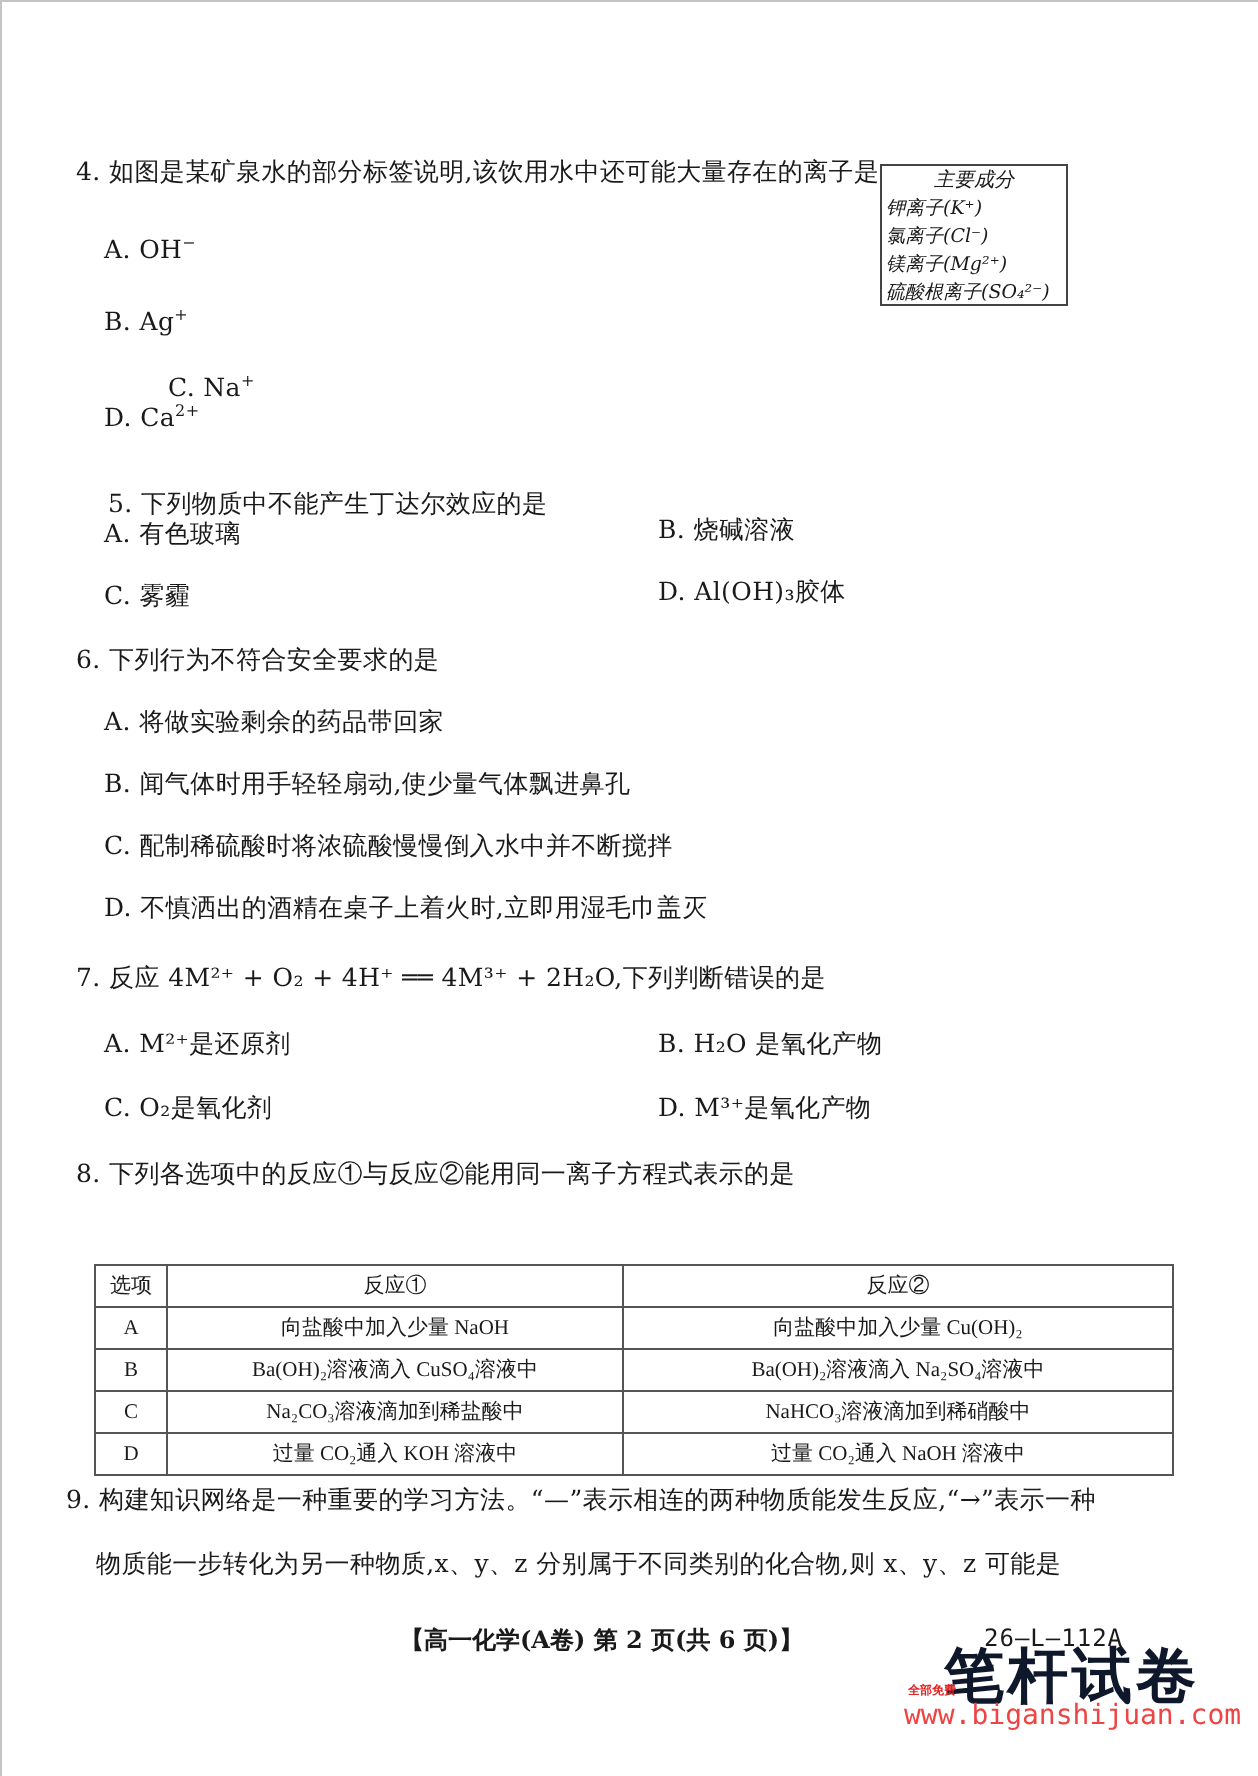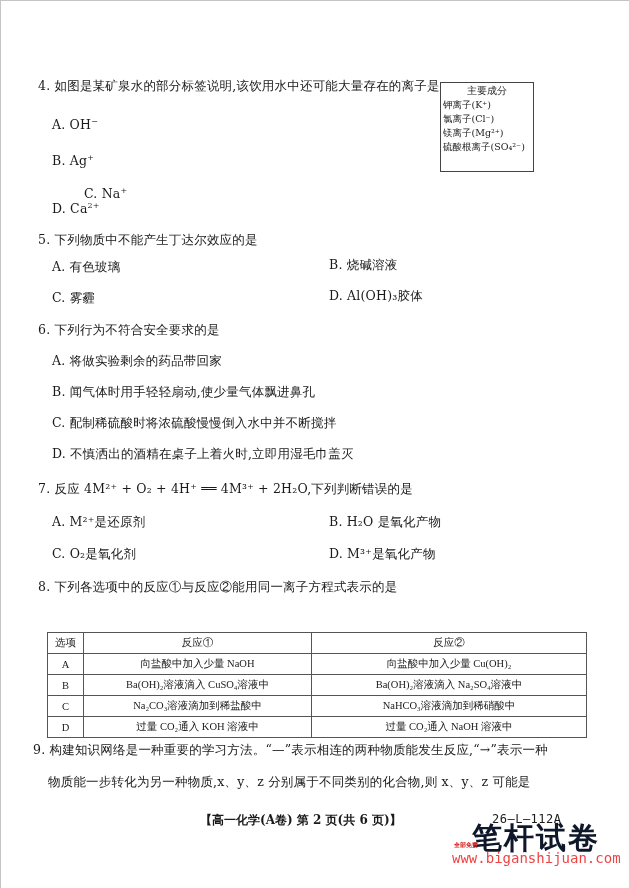--- a/index.html
+++ b/index.html
@@ -9,22 +9,22 @@
   }
   .page-border { position: absolute; left: 0; top: 0; width: 629px; height: 888px;
     border-top: 1px solid #c4c4c4; border-left: 1px solid #c4c4c4; box-sizing: border-box; pointer-events: none; }
   .line { position: absolute; font-size: 12.5px; line-height: 16px; white-space: nowrap; letter-spacing: 0.2px; }
   .q { left: 38px; text-align: right; }
   .opt { left: 52px; }
   .opt2 { left: 329px; }
   sup, sub { font-size: 8px; line-height: 0; }
   sup { vertical-align: 5px; }
 
-  .label-box { position: absolute; left: 440px; top: 82px; width: 94px; height: 90px;
-    border: 1px solid #444; box-sizing: border-box; font-size: 9.5px; line-height: 14px; padding: 1px 2px; }
+  .label-box { position: absolute; left: 440px; top: 82px; width: 94px; height: 71px;
+    border: 1px solid #444; box-sizing: border-box; font-size: 9.5px; line-height: 14px; padding: 1px 2px; font-style: italic; }
   .label-box .title { text-align: center; font-size: 10px; }
 
   table.rx { position: absolute; left: 47px; top: 632px; width: 540px; border-collapse: collapse; font-size: 10.5px; font-family: Liberation Serif, serif; }
   table.rx td { border: 1px solid #555; height: 20px; padding: 0; text-align: center; }
   table.rx td.c1 { width: 35px; }
   table.rx td.c2 { width: 227px; }
 
   .footer { position: absolute; top: 812px; left: 200px; font-size: 12px; font-weight: bold; }
   .code { position: absolute; top: 812px; left: 492px; font-family: "DejaVu Sans Mono", monospace; font-size: 12px; letter-spacing: 0.5px; }
   .wm-title { position: absolute; top: 818px; left: 472px; font-family: "DejaVu Sans", sans-serif; font-size: 30px; font-weight: bold; color: #0f172a; letter-spacing: 2px; }
@@ -43,21 +43,21 @@
 <div class="line opt" style="top:201px;"><span>D. Ca</span><sup>2+</sup></div>
 
 <div class="label-box">
   <div class="title">主要成分</div>
   <div>钾离子(K⁺)</div>
   <div>氯离子(Cl⁻)</div>
   <div>镁离子(Mg²⁺)</div>
   <div>硫酸根离子(SO₄²⁻)</div>
 </div>
 
-<div class="line q" style="top:232px;">5. 下列物质中不能产生丁达尔效应的是</div>
+<div class="line q" style="top:244px;margin-left:16px;">5. 下列物质中不能产生丁达尔效应的是</div>
 <div class="line opt" style="top:259px;">A. 有色玻璃</div>
 <div class="line opt2" style="top:257px;">B. 烧碱溶液</div>
 <div class="line opt" style="top:290px;">C. 雾霾</div>
 <div class="line opt2" style="top:288px;">D. Al(OH)₃胶体</div>
 
 <div class="line q" style="top:322px;">6. 下列行为不符合安全要求的是</div>
 <div class="line opt" style="top:353px;">A. 将做实验剩余的药品带回家</div>
 <div class="line opt" style="top:384px;">B. 闻气体时用手轻轻扇动,使少量气体飘进鼻孔</div>
 <div class="line opt" style="top:415px;">C. 配制稀硫酸时将浓硫酸慢慢倒入水中并不断搅拌</div>
 <div class="line opt" style="top:446px;">D. 不慎洒出的酒精在桌子上着火时,立即用湿毛巾盖灭</div>

